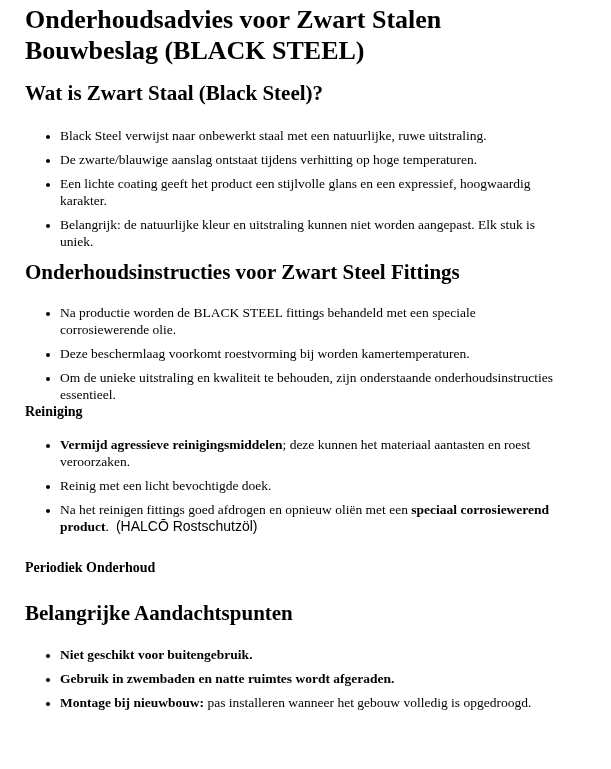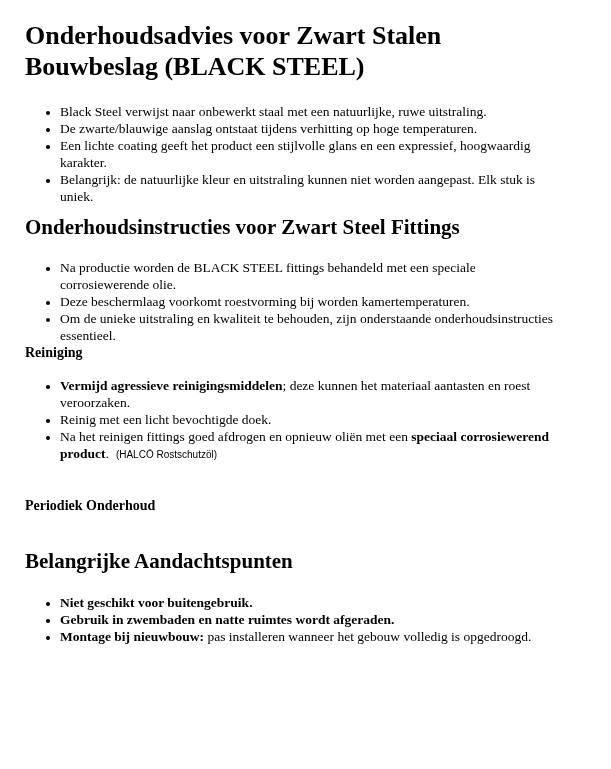--- a/index.html
+++ b/index.html
@@ -12,71 +12,73 @@
     font-size: 13.5px;
     color: #000000;
   }
   .page { padding: 0 25px; }
 
   .doc-title {
     font-size: 26px;
     font-weight: bold;
     line-height: 31px;
     max-width: 520px;
-    margin-top: 20px;
+    margin-top: 4px;
   }
   .h-lg {
     font-size: 21px;
     font-weight: bold;
     line-height: 25px;
   }
   .h-sm {
     font-size: 14px;
     font-weight: bold;
     line-height: 18px;
   }
   ul.bullets {
     list-style: disc;
     padding-left: 35px;
   }
   ul.bullets li {
     line-height: 17px;
     max-width: 497px;
+    margin-top: 7px;
   }
   ul.bullets li::marker { color: #000; font-size: 12px; }
 
   .bold { font-weight: bold; }
   .squiggle {
     text-decoration-style: wavy;
     text-decoration-color: #c00000;
     text-decoration-thickness: 1px;
     text-underline-offset: 3px;
   }
   .note {
     font-family: "Liberation Sans", "DejaVu Sans", sans-serif;
-    font-size: 10px;
+    font-size: 14px;
     margin-left: 7px;
   }
 
   .mt-10 { margin-top: 10px; }
   .mt-12 { margin-top: 12px; }
   .mt-15 { margin-top: 15px; }
   .mt-16 { }
-  .mt-18 { margin-top: 34px; }
+  .mt-18 { margin-top: 24px; }
   .mt-19 { margin-top: 19px; }
   .mt-20 { margin-top: 20px; }
   .mt-21 { margin-top: 21px; }
 </style>
 </head>
 <body>
 
 <div class="page">
 
   <h1 class="doc-title">Onderhoudsadvies voor Zwart Stalen Bouwbeslag (BLACK STEEL)</h1>
 
+  <h2 class="h-lg mt-15">Wat is Zwart Staal (Black Steel)?</h2>
 
   <ul class="bullets mt-21">
     <li><span>Black Steel verwijst naar onbewerkt staal met een natuurlijke, ruwe uitstraling.</span></li>
     <li><span>De zwarte/blauwige aanslag ontstaat tijdens verhitting op hoge temperaturen.</span></li>
     <li><span>Een lichte coating geeft het product een stijlvolle glans en een expressief, hoogwaardig karakter.</span></li>
     <li><span>Belangrijk: de natuurlijke kleur en uitstraling kunnen niet worden aangepast. Elk stuk is uniek.</span></li>
   </ul>
 
   <h2 class="h-lg mt-10">Onderhoudsinstructies voor Zwart Steel Fittings</h2>
 

